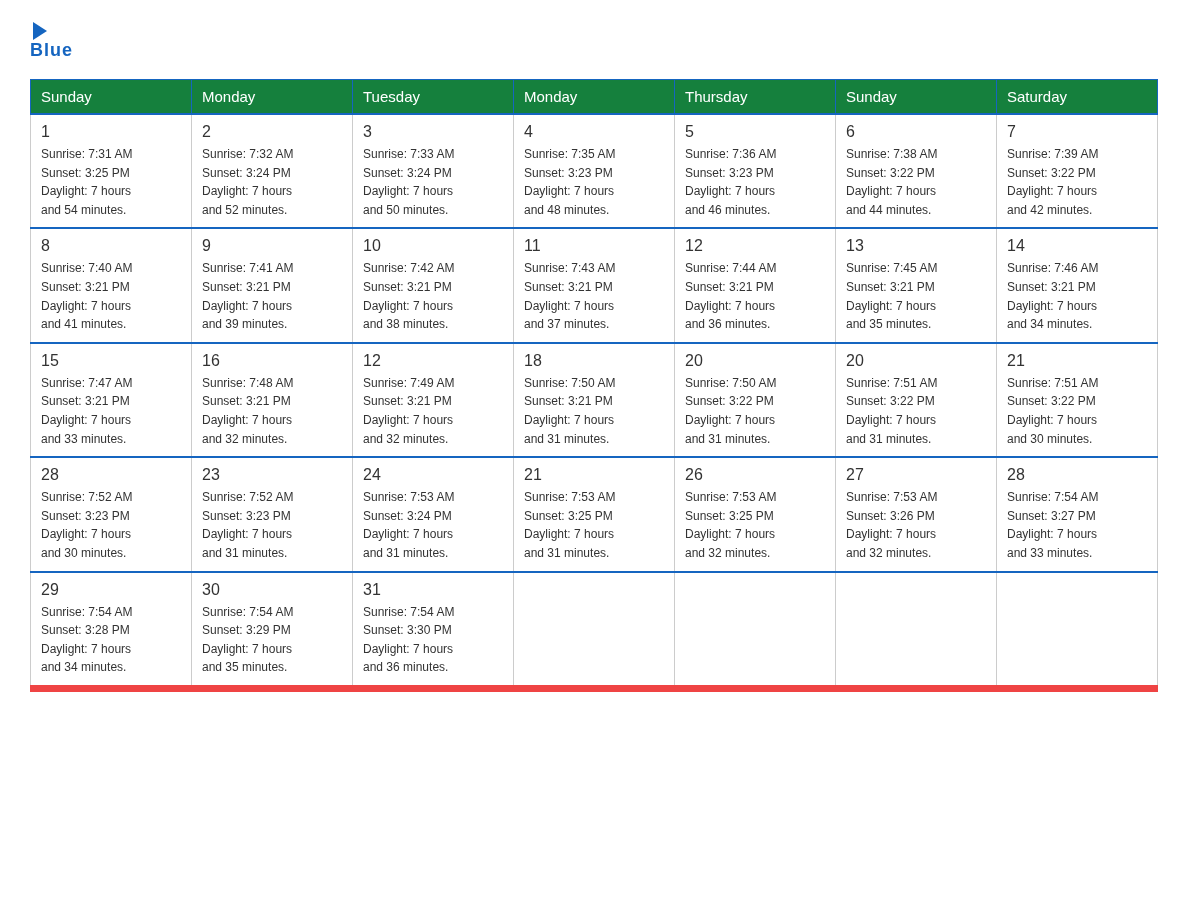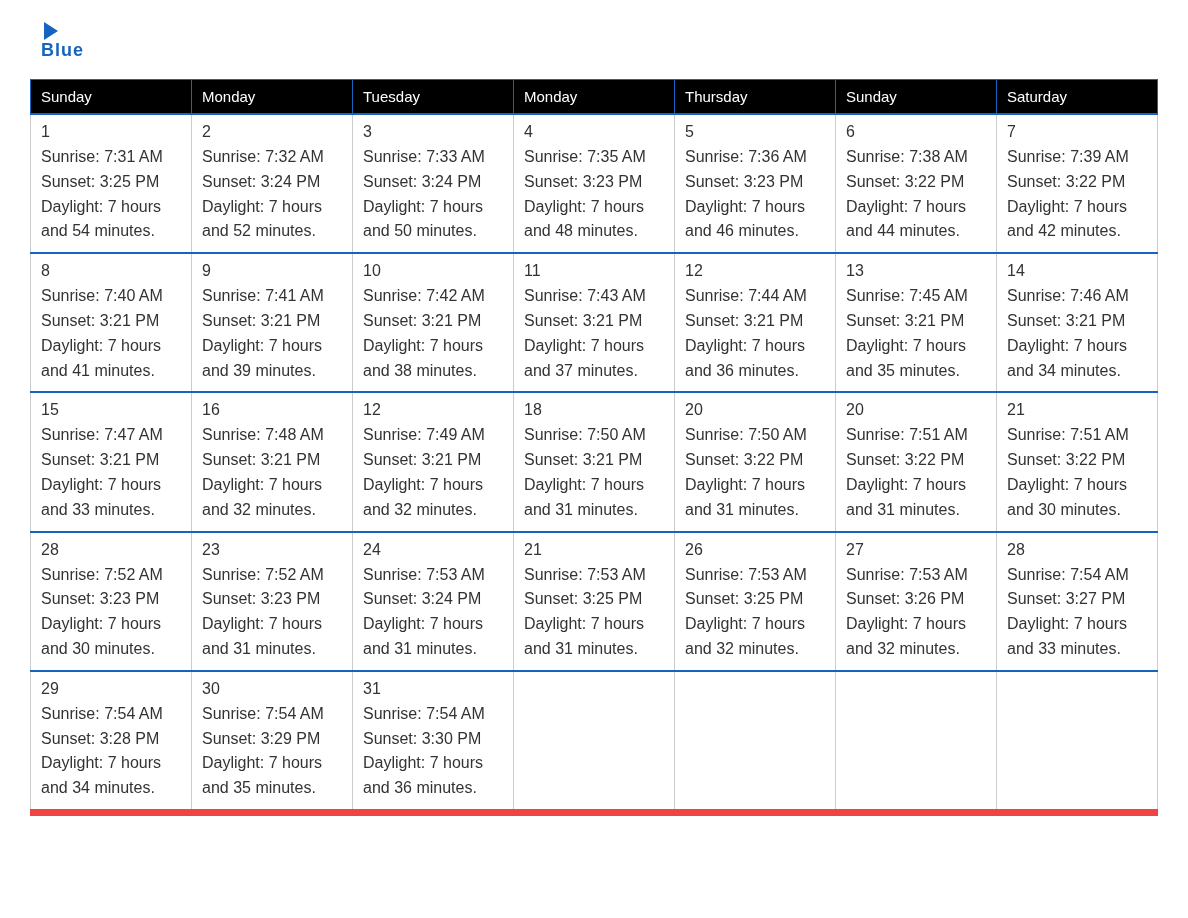--- a/index.html
+++ b/index.html
@@ -8,21 +8,20 @@
       background: #fff;
       width: 1188px;
       min-height: 918px;
       padding: 20px 30px;
     }
     .header {
       display: flex;
       justify-content: space-between;
       align-items: flex-start;
       margin-bottom: 18px;
-      margin-left: 11px;
     }
     .logo {
       display: flex;
       flex-direction: column;
       align-items: flex-start;
     }
     .logo-text {
       display: flex;
       align-items: center;
       font-size: 26px;
@@ -59,21 +58,21 @@
       font-size: 22px;
       color: #444;
       margin-top: 4px;
     }
     table {
       width: 100%;
       border-collapse: collapse;
       table-layout: fixed;
     }
     thead tr {
-      background: #000000;
+      background: #15803d;
     }
     thead th {
       color: #fff;
       font-size: 15px;
       font-weight: normal;
       padding: 8px 10px;
       text-align: left;
       border: 1px solid #1565c0;
     }
     tbody tr {
@@ -91,21 +90,21 @@
     tbody td:first-child { border-left: 1px solid #ccc; }
     tbody td:last-child { border-right: 1px solid #ccc; }
     .day-num {
       font-size: 16px;
       font-weight: normal;
       display: block;
       margin-bottom: 4px;
     }
     .day-info {
       line-height: 1.55;
-      font-size: 16px;
+      font-size: 12px;
     }
     tbody tr:last-child td {
       border-bottom: 7px solid #ef4444;
     }
   </style>
 </head>
 <body>
 
 <div class="header">
   <div class="logo">

